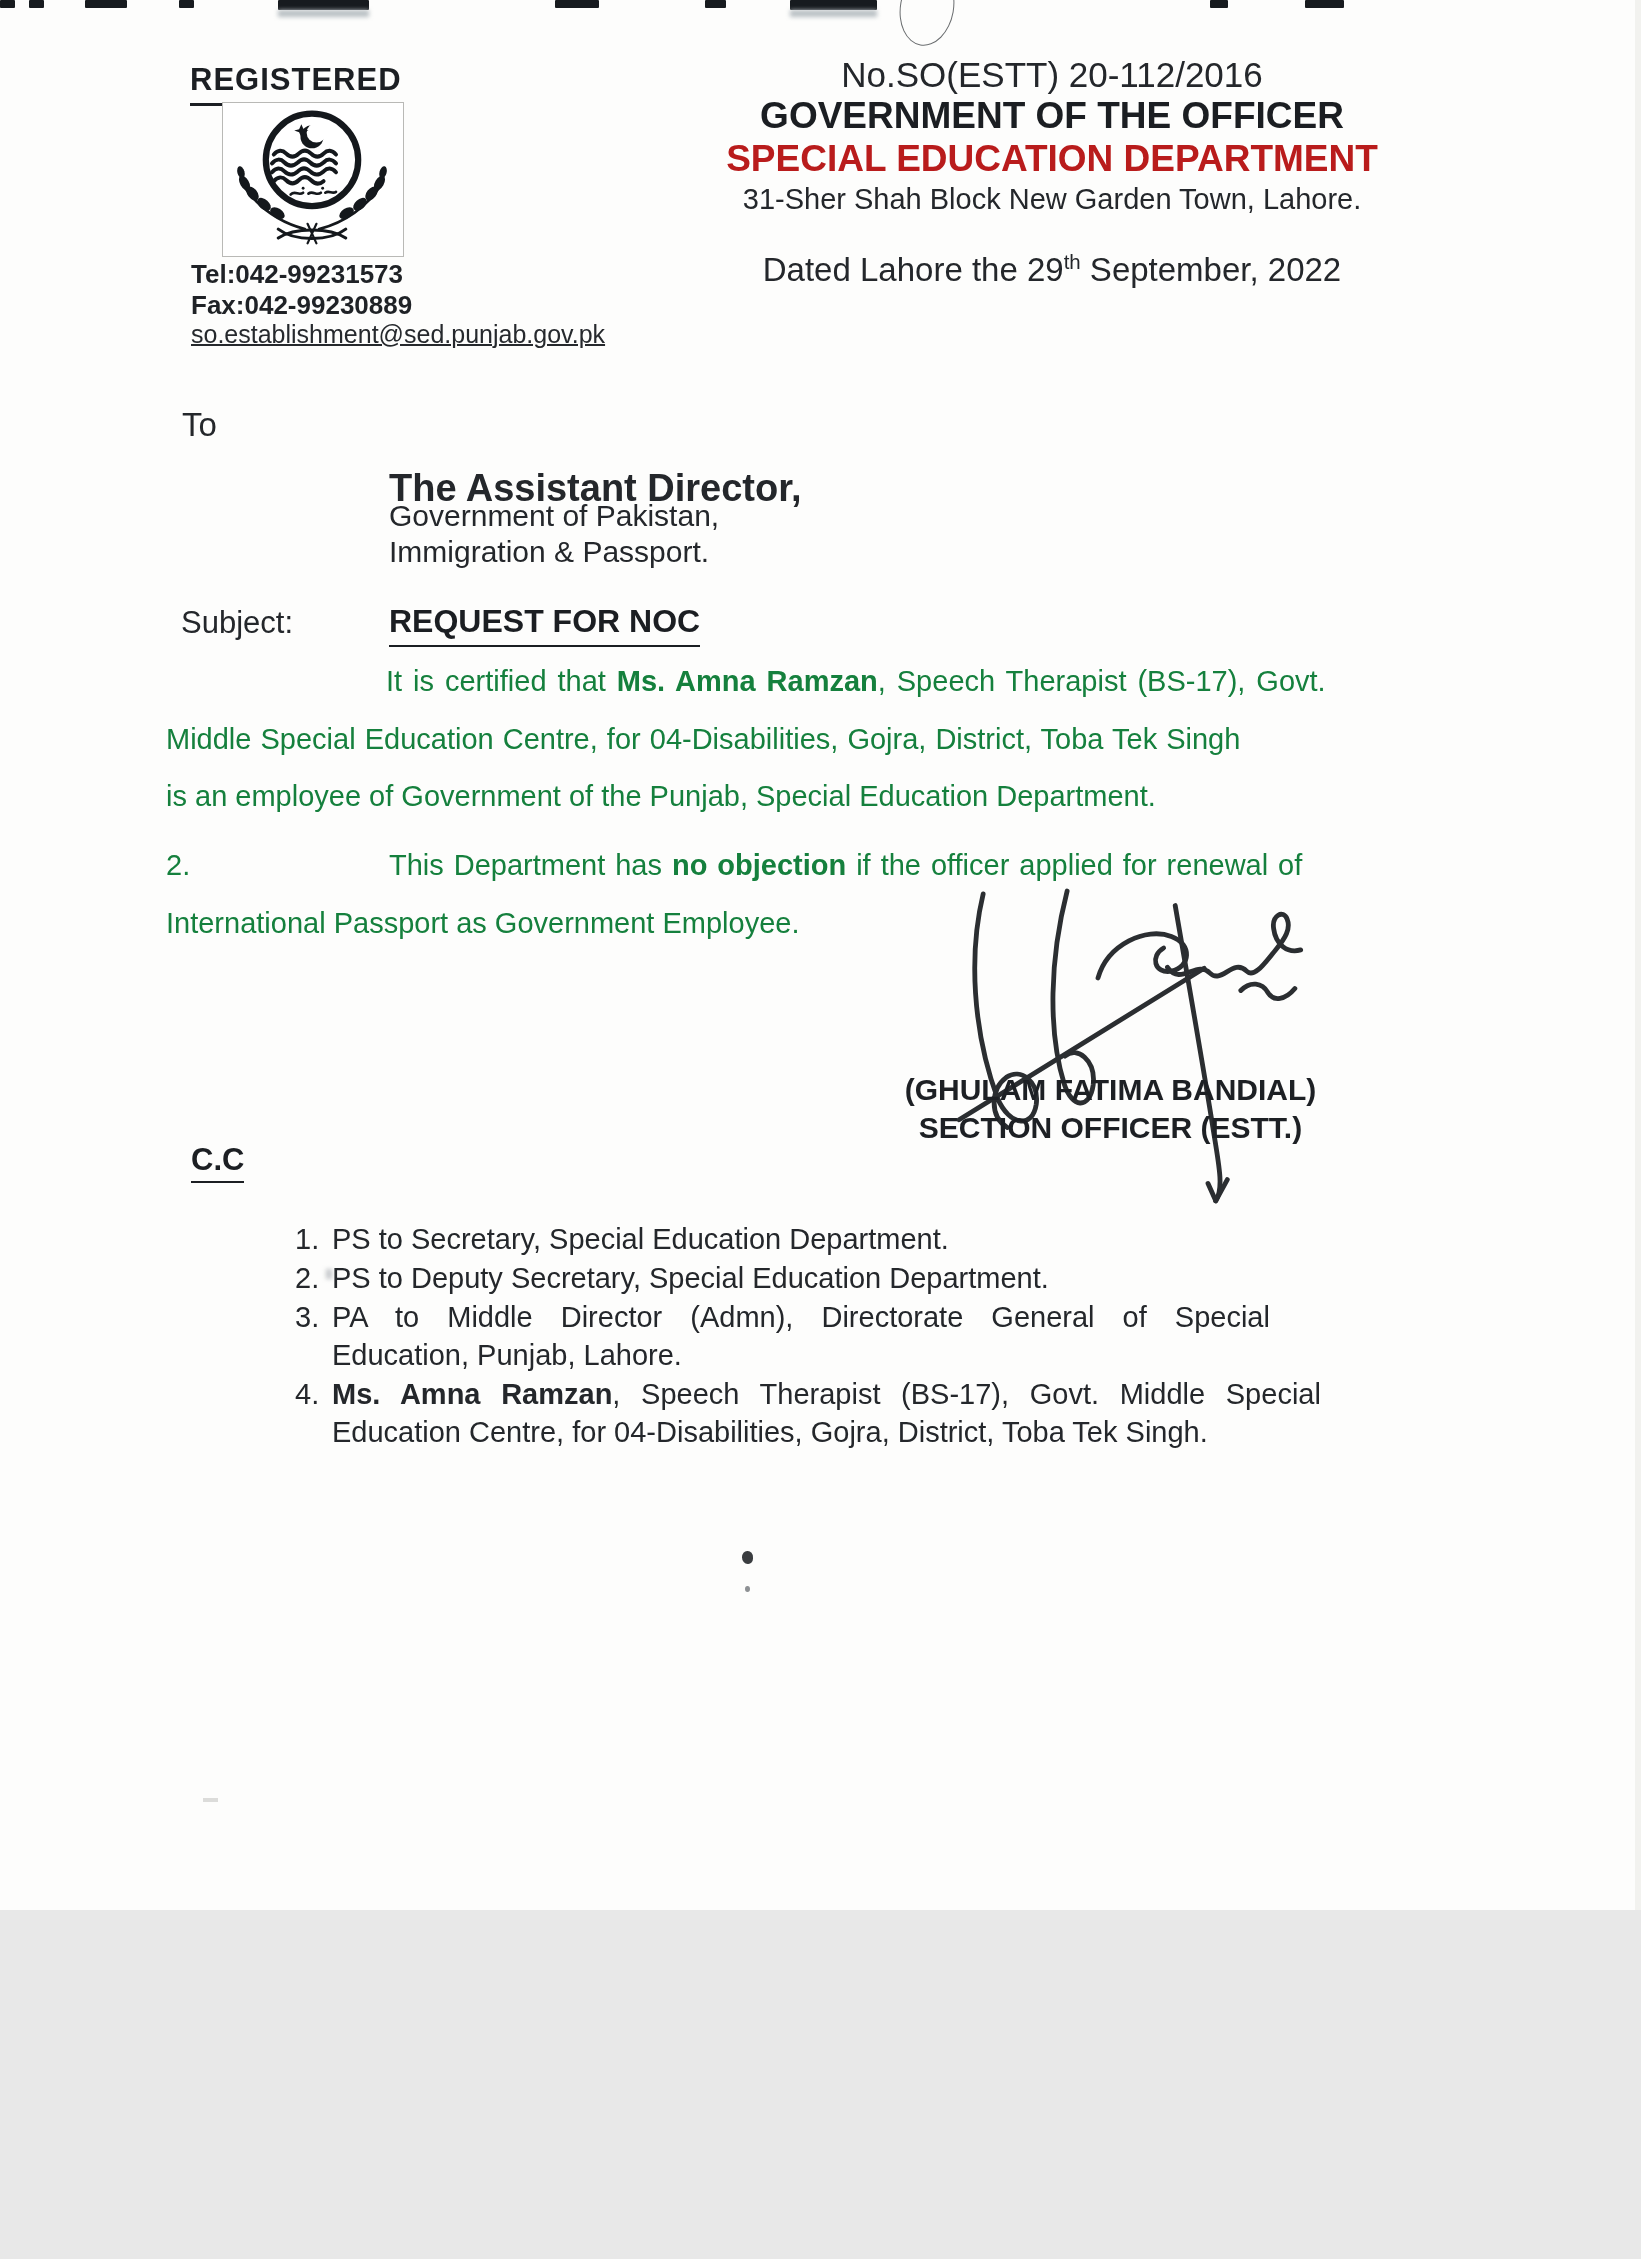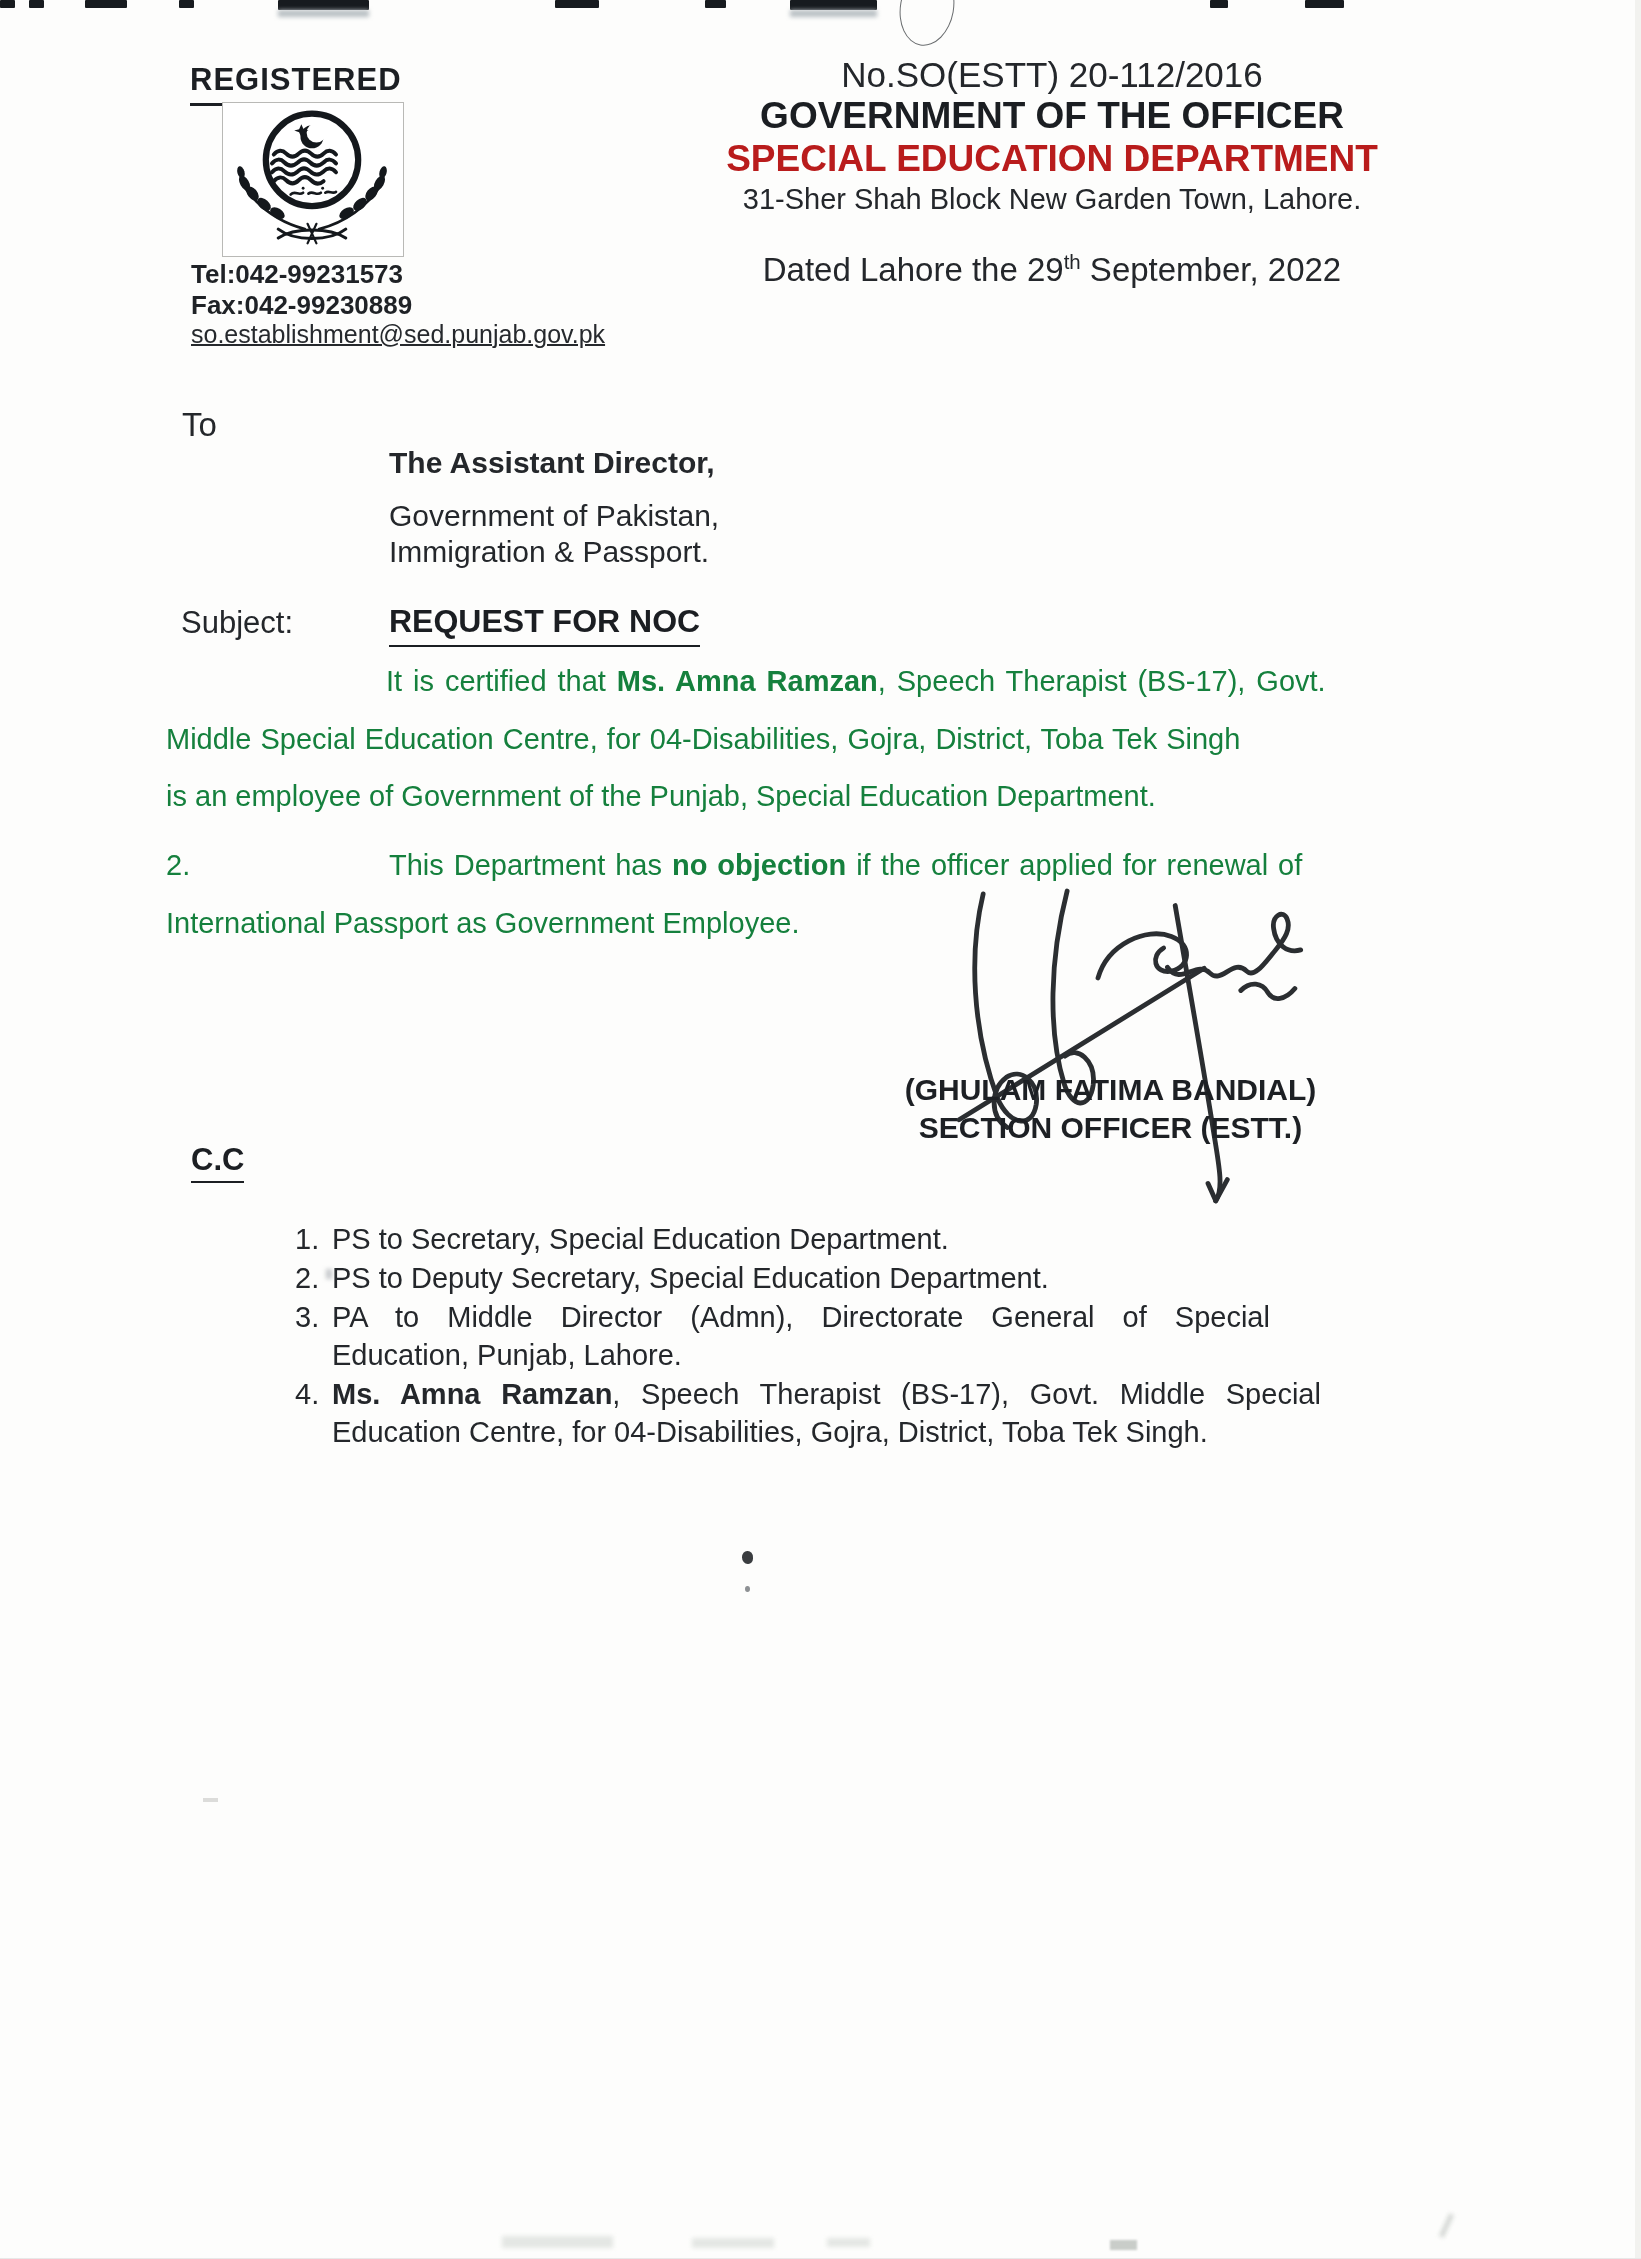--- a/index.html
+++ b/index.html
@@ -1,17 +1,17 @@
 <!DOCTYPE html>
 <html><head>
 <meta charset="utf-8">
 <style>
   html,body{margin:0;padding:0;background:#e8e8e8;}
   .page{
-    position:relative; width:1641px; height:2258px;
+    position:relative; width:1641px; height:1910px;
     background:#fdfdfc; overflow:hidden;
     font-family:"Liberation Sans", sans-serif;
     color:#24272b;
   }
   .abs{position:absolute; line-height:1.18; white-space:nowrap;}
   sup{font-size:0.62em; vertical-align:super; line-height:0;}
 
   
   .registered{left:190px; top:62px; font-size:31px; font-weight:bold; letter-spacing:1px;
     color:#1c1f23; border-bottom:3.9px solid #1c1f23; padding-bottom:4.8px;}
@@ -23,21 +23,21 @@
   
   .hdr-col{left:714px; width:676px; text-align:center;}
   .refno{top:54px; font-size:35px;}
   .govt{top:94px; font-size:37px; font-weight:bold; color:#1b1e22;}
   .dept{top:137px; font-size:37px; font-weight:bold; color:#b91c1c;}
   .addr{top:182px; font-size:29px;}
   .dated{top:251px; font-size:33px;}
 
   
   .to{left:182px; top:406px; font-size:33px;}
-  .rcpt1{left:389px; top:445px; font-size:30px;}
+  .rcpt1{left:389px; top:466px; font-size:38px;}
   .rcpt2{left:389px; top:498px; font-size:30px;}
   .rcpt3{left:389px; top:534px; font-size:30px;}
   .subj-label{left:181px; top:605px; font-size:31px;}
   .subj-title{left:389px; top:603px; font-size:32px; font-weight:bold; color:#1b1e22;
     border-bottom:2.9px solid #1b1e22; padding-bottom:3.9px;}
 
   
   .body-line{font-size:29px; color:#15803d;}
   .p1l1{left:386px; top:664px; word-spacing:2.9px;}
   .p1l2{left:166px; top:722px; word-spacing:1px;}

